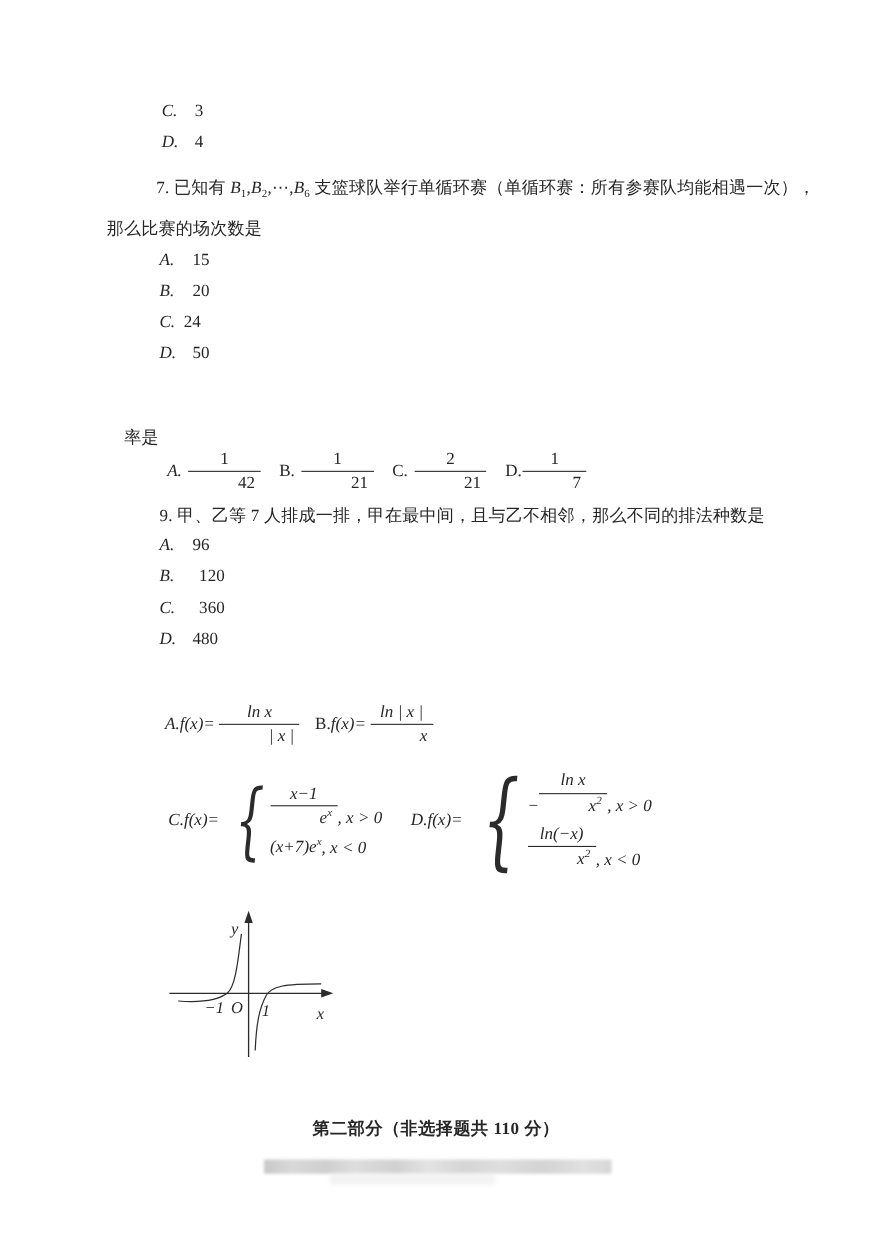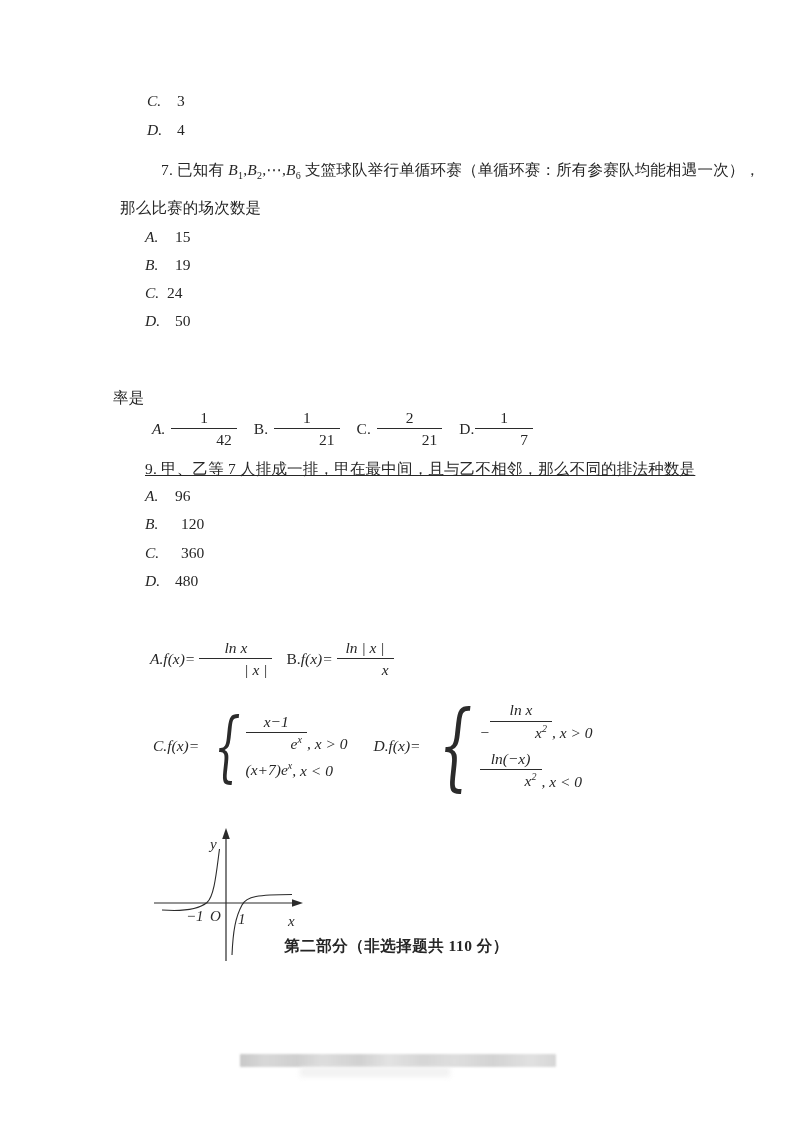--- a/index.html
+++ b/index.html
@@ -51,32 +51,32 @@
 
   <div class="abs opt-row" style="left:147px; top:92px;">
     <span class="opt-letter it">C.</span>
     <span>3</span>
   </div>
   <div class="abs opt-row" style="left:147px; top:121px;">
     <span class="opt-letter it">D.</span>
     <span>4</span>
   </div>
 
-  <div class="abs para" style="left:129px; top:160px; text-indent:32px;">
+  <div class="abs para" style="left:110px; top:160px; text-indent:32px;">
     <span>7. </span><span>已知有 </span><span class="it">B</span><sub>1</sub><span>,</span><span class="it">B</span><sub>2</sub><span>,⋯,</span><span class="it">B</span><sub>6</sub><span> 支篮球队举行单循环赛（单循环赛：所有参赛队均能相遇一次），</span>
   </div>
-  <div class="abs para" style="left:120px; top:198px;">那么比赛的场次数是</div>
+  <div class="abs para" style="left:97px; top:198px;">那么比赛的场次数是</div>
 
   <div class="abs opt-row" style="left:145px; top:228px;">
     <span class="opt-letter it">A.</span>
     <span>15</span>
   </div>
   <div class="abs opt-row" style="left:145px; top:256px;">
     <span class="opt-letter it">B.</span>
-    <span>19</span>
+    <span>20</span>
   </div>
   <div class="abs opt-row" style="left:145px; top:284px;">
     <span class="opt-letter it" style="min-width:22px;">C.</span>
     <span>24</span>
   </div>
   <div class="abs opt-row" style="left:145px; top:312px;">
     <span class="opt-letter it">D.</span>
     <span>50</span>
   </div>
 
@@ -106,21 +106,21 @@
     </span>
     <span class="frac-item">
       <span class="opt-letter" style="margin-right:1px;">D.</span>
       <span class="frac">
         <span class="num">1</span>
         <span class="den">7</span>
       </span>
     </span>
   </div>
 
-  <div class="abs para" style="left:113px; top:459px; text-indent:32px;text-decoration:underline;">9. 甲、乙等 7 人排成一排，甲在最中间，且与乙不相邻，那么不同的排法种数是</div>
+  <div class="abs para" style="left:113px; top:459px; text-indent:32px;">9. 甲、乙等 7 人排成一排，甲在最中间，且与乙不相邻，那么不同的排法种数是</div>
 
   <div class="abs opt-row" style="left:145px; top:487px;">
     <span class="opt-letter it">A.</span>
     <span>96</span>
   </div>
   <div class="abs opt-row" style="left:145px; top:515px;">
     <span class="opt-letter it" style="min-width:36px;">B.</span>
     <span>120</span>
   </div>
   <div class="abs opt-row" style="left:145px; top:544px;">
@@ -206,18 +206,18 @@
 
     <path d="M 82,132 C 83,108 85.5,94 92,82 C 96.5,73.5 108,71.5 142,71.5" fill="none" stroke="#2b2b2b" stroke-width="1.1"></path>
 
     <text x="60" y="26">y</text>
     <text x="138" y="103">x</text>
     <text x="36" y="98">−1</text>
     <text x="60" y="98">O</text>
     <text x="88" y="101">1</text>
   </svg>
 
-  <div class="abs heading" style="left:0px; top:936px;">第二部分（非选择题共 110 分）</div>
+  <div class="abs heading" style="left:0px; top:1016px;">第二部分（非选择题共 110 分）</div>
 
   <div class="abs watermark" style="left:240px; top:1054px; width:316px; height:13px;"></div>
   <div class="abs watermark2" style="left:300px; top:1067px; width:150px; height:10px;"></div>
 
 </div>
 
 </body></html>

